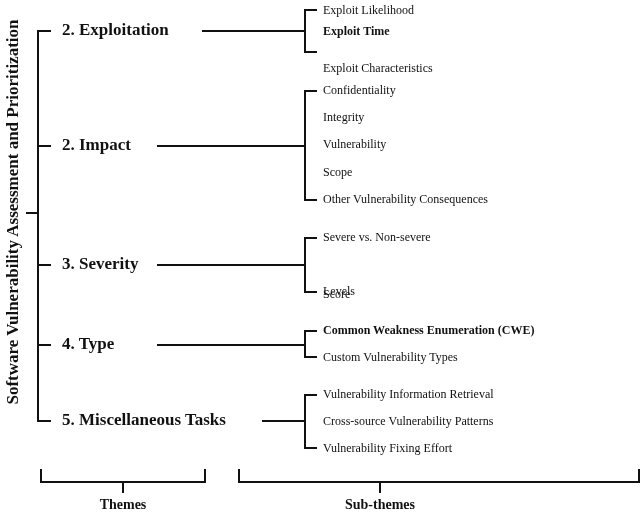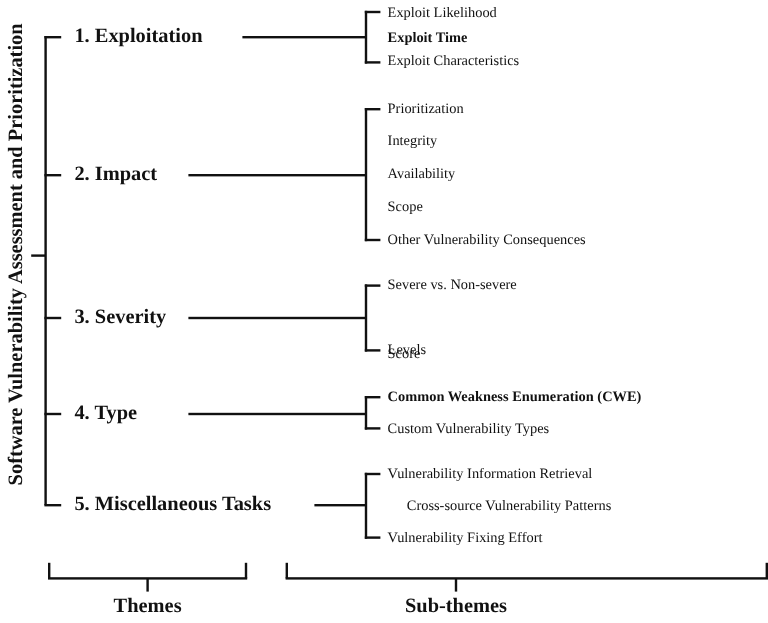--- a/index.html
+++ b/index.html
@@ -4,37 +4,37 @@
 <style>
   html, body { margin:0; padding:0; background:#ffffff; }
   body { width:640px; height:519px; position:relative; overflow:hidden;
          font-family:"Liberation Serif","DejaVu Serif",serif; color:#111; }
   .line { position:absolute; background:#111; }
   .title-vert { position:absolute; left:-197px; top:200px; width:420px; height:24px;
                 transform:rotate(-90deg); transform-origin:center center;
                 font-weight:bold; font-size:17px; text-align:center; white-space:nowrap; line-height:24px; }
   .theme { position:absolute; left:62px; font-weight:bold; font-size:17px; line-height:20px; white-space:nowrap; }
   .sub { position:absolute; left:323px; font-size:12px; line-height:20px; white-space:nowrap; }
-  .foot { position:absolute; font-weight:bold; font-size:17px; top:494px; line-height:22px; white-space:nowrap; }
+  .foot { position:absolute; font-weight:bold; font-size:14px; top:494px; line-height:22px; white-space:nowrap; }
 </style>
 </head>
 <body>
 
 <div class="title-vert">Software Vulnerability Assessment and Prioritization</div>
 
 <div class="line" style="left:26px; top:212px; width:12px; height:2px;"></div>
 <div class="line" style="left:37px; top:30px; width:2px; height:391px;"></div>
 
 <div class="line" style="left:37px; top:30px; width:14px; height:2px;"></div>
 <div class="line" style="left:37px; top:145px; width:14px; height:2px;"></div>
 <div class="line" style="left:37px; top:264px; width:14px; height:2px;"></div>
 <div class="line" style="left:37px; top:344px; width:14px; height:2px;"></div>
 <div class="line" style="left:37px; top:420px; width:14px; height:2px;"></div>
 
-<div class="theme" style="top:20px;">1. Exploitation</div>
+<div class="theme" style="top:20px;">2. Exploitation</div>
 <div class="theme" style="top:135px;">2. Impact</div>
 <div class="theme" style="top:254px;">3. Severity</div>
 <div class="theme" style="top:334px;">4. Type</div>
 <div class="theme" style="top:410px;">5. Miscellaneous Tasks</div>
 
 <div class="line" style="left:202px; top:30px; width:103px; height:2px;"></div>
 <div class="line" style="left:157px; top:145px; width:148px; height:2px;"></div>
 <div class="line" style="left:157px; top:264px; width:148px; height:2px;"></div>
 <div class="line" style="left:157px; top:344px; width:148px; height:2px;"></div>
 <div class="line" style="left:262px; top:420px; width:43px; height:2px;"></div>
@@ -54,37 +54,37 @@
 <div class="line" style="left:304px; top:330px; width:2px; height:28px;"></div>
 <div class="line" style="left:304px; top:330px; width:13px; height:2px;"></div>
 <div class="line" style="left:304px; top:356px; width:13px; height:2px;"></div>
 
 <div class="line" style="left:304px; top:394px; width:2px; height:55px;"></div>
 <div class="line" style="left:304px; top:394px; width:13px; height:2px;"></div>
 <div class="line" style="left:304px; top:447px; width:13px; height:2px;"></div>
 
 <div class="sub" style="top:0px;">Exploit Likelihood</div>
 <div class="sub" style="top:21px;font-weight:bold;">Exploit Time</div>
-<div class="sub" style="top:40px;">Exploit Characteristics</div>
+<div class="sub" style="top:58px;">Exploit Characteristics</div>
 
-<div class="sub" style="top:80px;">Prioritization</div>
+<div class="sub" style="top:80px;">Confidentiality</div>
 <div class="sub" style="top:107px;font-family:Liberation Serif, serif;">Integrity</div>
-<div class="sub" style="top:134px;">Availability</div>
+<div class="sub" style="top:134px;">Vulnerability</div>
 <div class="sub" style="top:162px;">Scope</div>
 <div class="sub" style="top:189px;">Other Vulnerability Consequences</div>
 
 <div class="sub" style="top:227px;">Severe vs. Non-severe</div>
 <div class="sub" style="top:254px;margin-top:30px;">Score</div>
 <div class="sub" style="top:281px;">Levels</div>
 
 <div class="sub" style="top:320px;font-weight:bold;">Common Weakness Enumeration (CWE)</div>
 <div class="sub" style="top:347px;">Custom Vulnerability Types</div>
 
 <div class="sub" style="top:384px;">Vulnerability Information Retrieval</div>
-<div class="sub" style="top:411px;margin-left:16px;">Cross-source Vulnerability Patterns</div>
+<div class="sub" style="top:411px;">Cross-source Vulnerability Patterns</div>
 <div class="sub" style="top:438px;">Vulnerability Fixing Effort</div>
 
 <div class="line" style="left:40px; top:469px; width:2px; height:13px;"></div>
 <div class="line" style="left:40px; top:481px; width:166px; height:2px;"></div>
 <div class="line" style="left:204px; top:469px; width:2px; height:13px;"></div>
 <div class="line" style="left:122px; top:482px; width:2px; height:11px;"></div>
 <div class="foot" style="left:92px; width:62px; text-align:center;">Themes</div>
 
 <div class="line" style="left:238px; top:469px; width:2px; height:13px;"></div>
 <div class="line" style="left:238px; top:481px; width:402px; height:2px;"></div>

